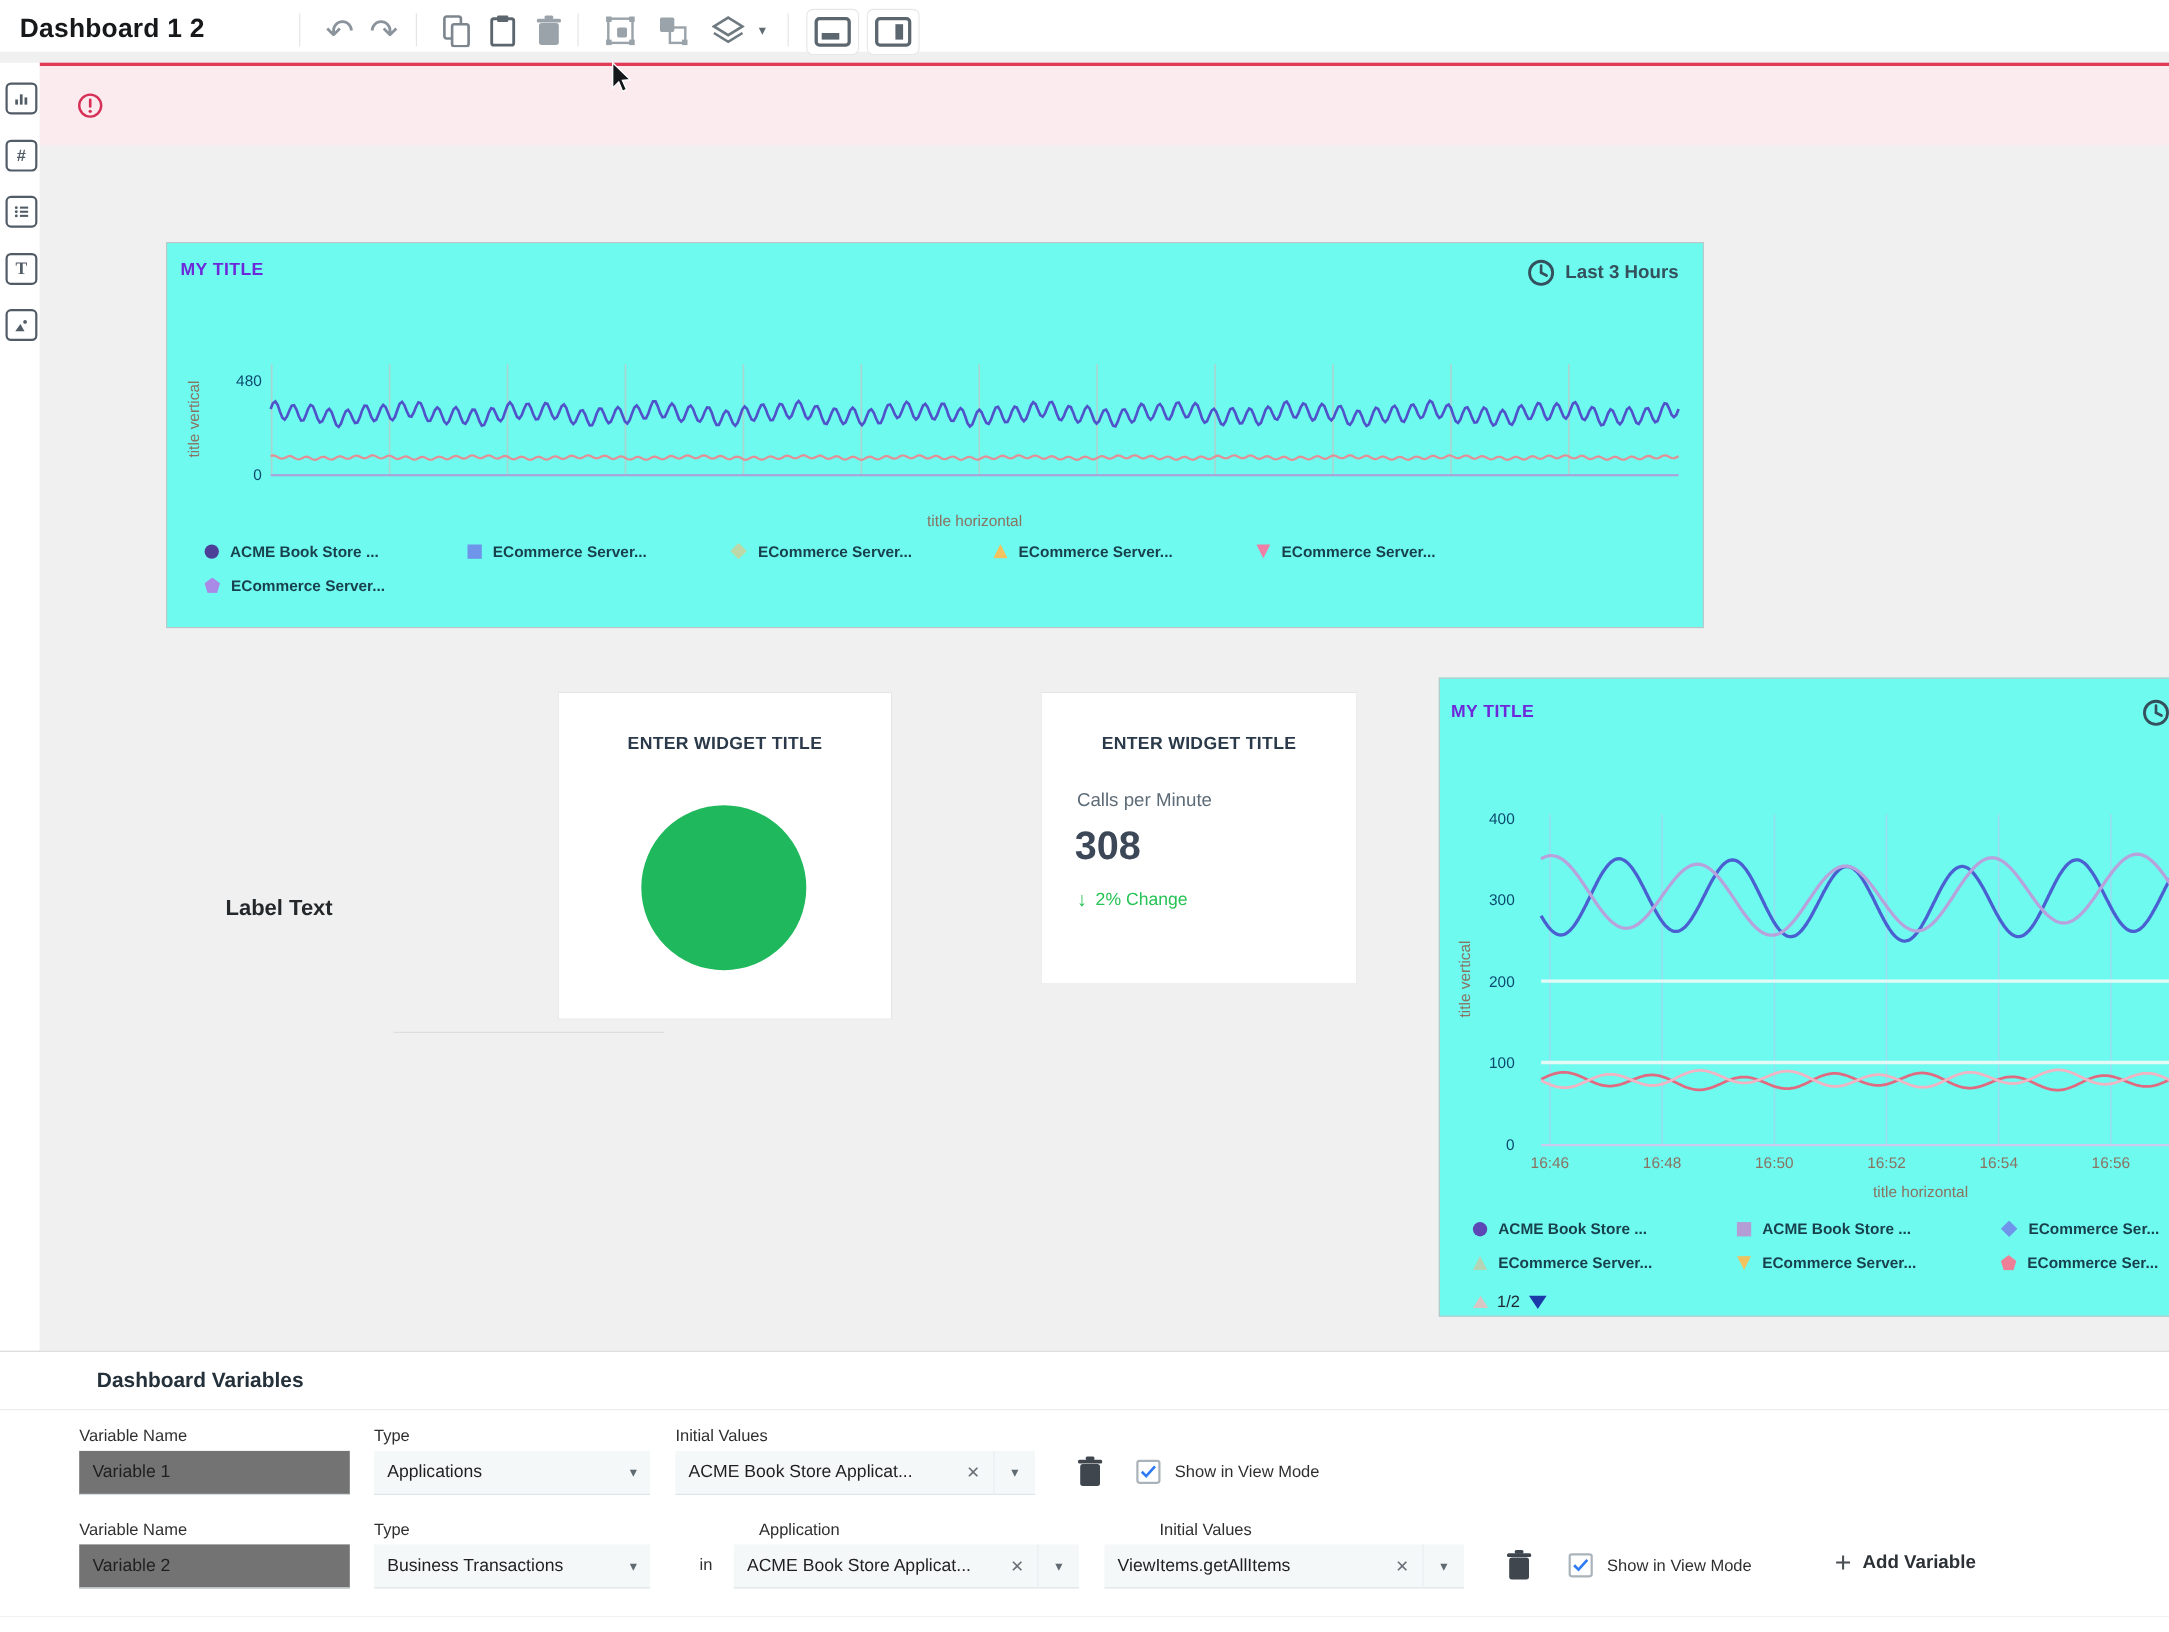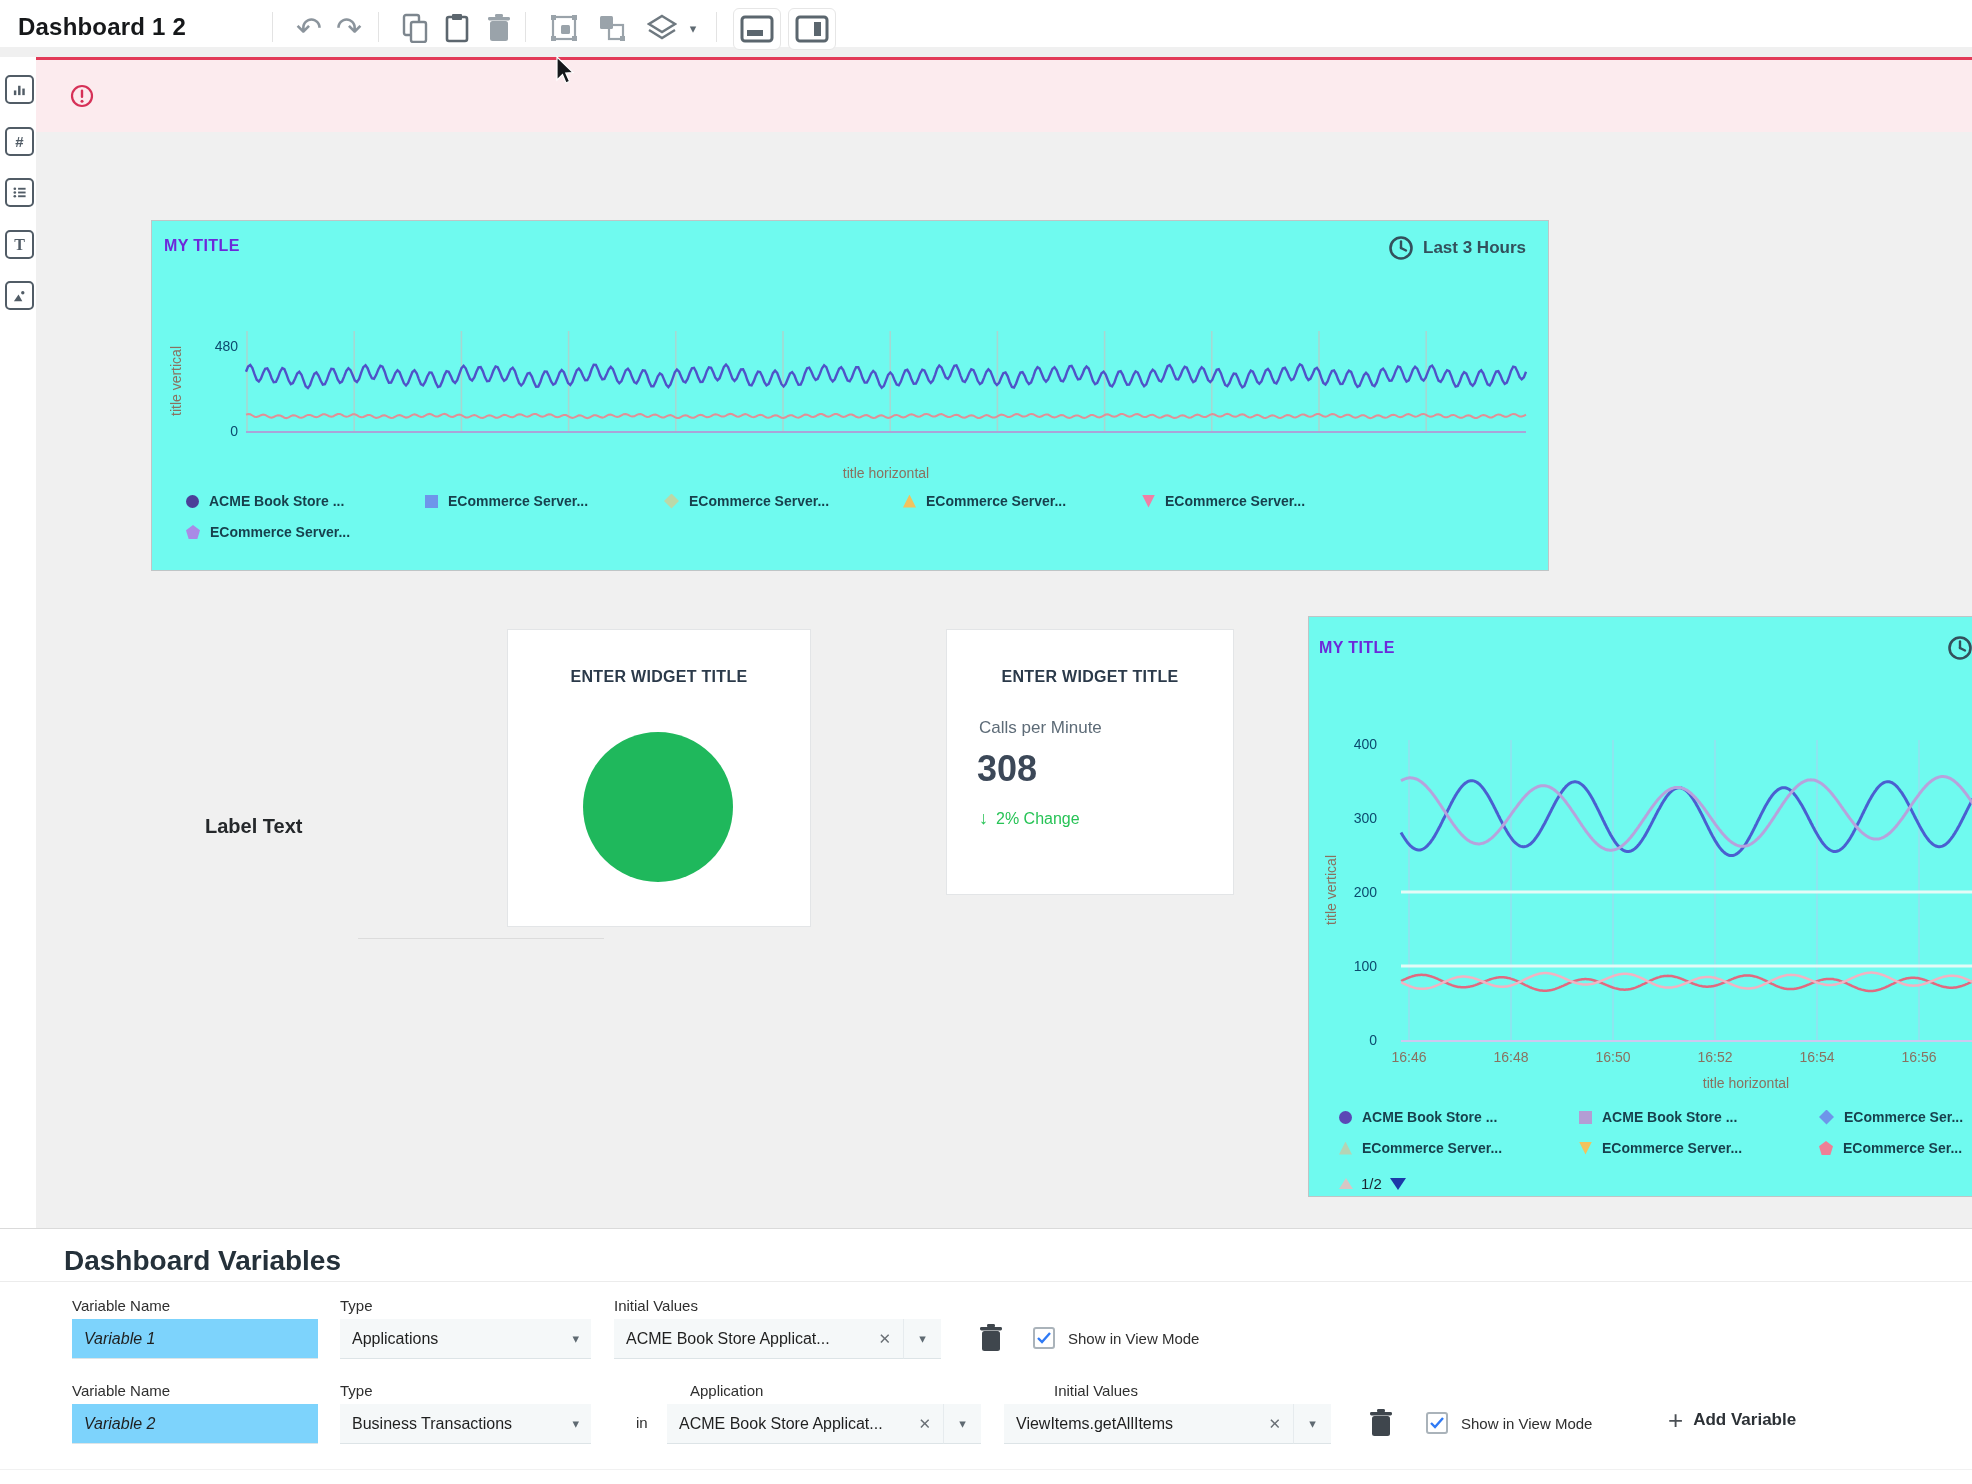--- a/index.html
+++ b/index.html
@@ -61,25 +61,25 @@
   .widget-title{position:absolute;width:100%;text-align:center;top:38px;font-size:16px;font-weight:bold;color:#2b3a4a;letter-spacing:.3px;}
   .pie-circle{position:absolute;left:75px;top:102px;width:150px;height:150px;border-radius:50%;}
 
   #metric-card{left:946px;top:629px;width:286px;height:264px;}
   .metric-label{position:absolute;left:32px;top:88px;font-size:17px;color:#5d6b77;}
   .metric-value{position:absolute;left:30px;top:118px;font-size:36px;font-weight:bold;color:#3c4858;}
   .metric-change{position:absolute;left:32px;top:178px;font-size:16px;color:#27c356;display:flex;align-items:center;gap:8px;}
 
   
   #vars-panel{left:0;top:1228px;width:1972px;height:256px;background:#fff;border-top:1px solid #dadada;}
-  .vp-title{position:absolute;left:64px;top:16px;font-size:28px;font-weight:bold;color:#25313a;}
+  .vp-title{position:absolute;left:88px;top:16px;font-size:19px;font-weight:bold;color:#25313a;}
   .vp-divider{position:absolute;left:0;top:52px;width:1972px;height:1px;background:#ececec;}
   .fld-label{position:absolute;font-size:15px;color:#2f2f2f;}
-  .fld-input{position:absolute;height:40px;background:#7dd3fc;border:none;border-bottom:1px solid #dde4e7;
-             font-size:16px;color:#1f1f1f;padding:0 12px;box-sizing:border-box;font-family:inherit;font-style:italic;}
+  .fld-input{position:absolute;height:40px;background:#737373;border:none;border-bottom:1px solid #dde4e7;
+             font-size:16px;color:#1f1f1f;padding:0 12px;box-sizing:border-box;font-family:inherit;}
   .fld-select{position:absolute;height:40px;background:#f5f8f9;border-bottom:1px solid #dde4e7;display:flex;
               align-items:center;justify-content:space-between;padding:0 12px;font-size:16px;color:#1f1f1f;cursor:pointer;box-sizing:border-box;}
   .caret{font-size:13px;color:#5f6a72;}
   .token-wrap{position:absolute;height:40px;display:flex;}
   .token{background:#f5f8f9;border-bottom:1px solid #dde4e7;display:flex;align-items:center;justify-content:space-between;
          padding:0 12px;font-size:16px;color:#1f1f1f;box-sizing:border-box;}
   .token .x{color:#6a7076;font-size:15px;margin-left:12px;cursor:pointer;}
   .token-caret{width:38px;background:#f5f8f9;border-bottom:1px solid #dde4e7;border-left:1px solid #e6ebee;
                display:flex;align-items:center;justify-content:center;cursor:pointer;box-sizing:border-box;}
   .trash-btn{position:absolute;width:28px;height:30px;cursor:pointer;}

